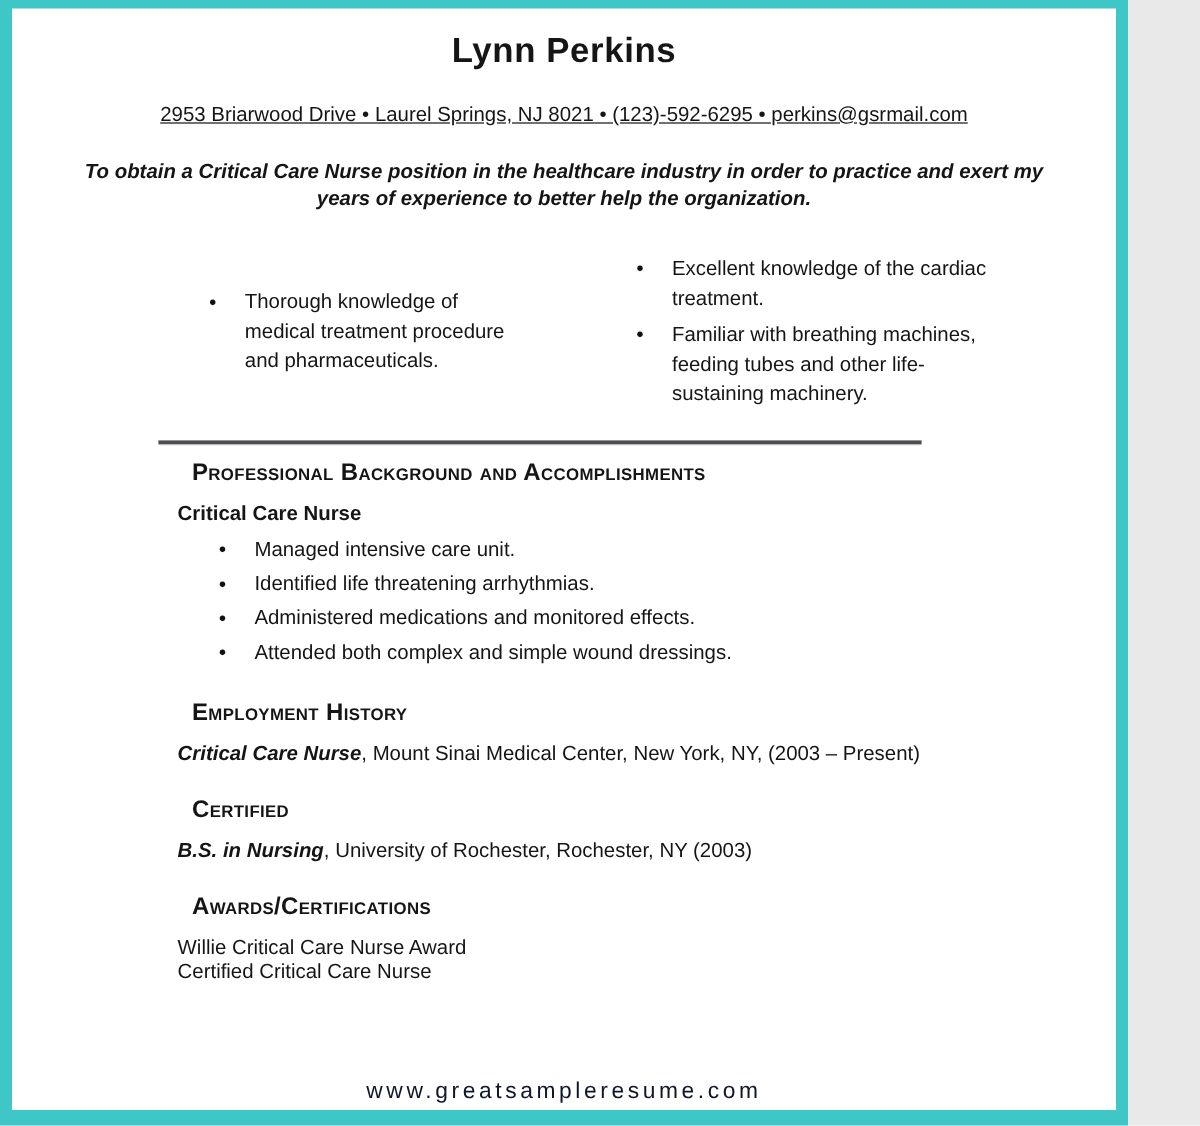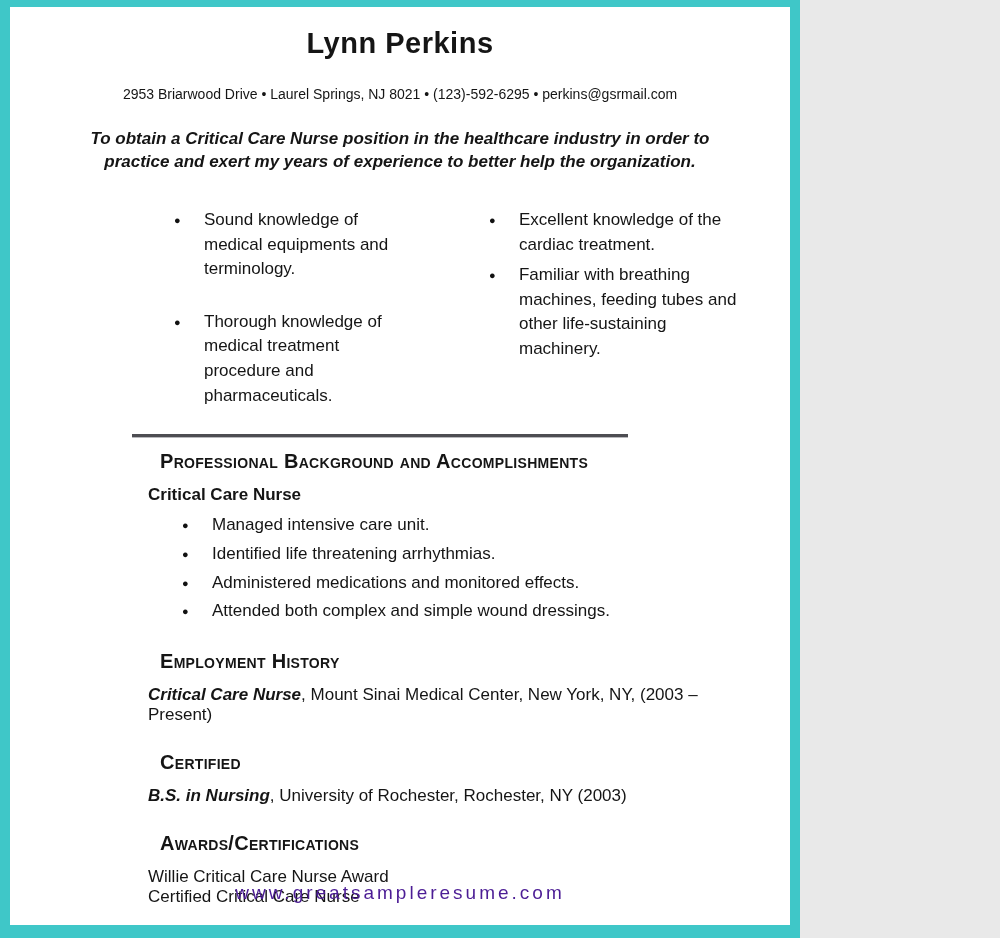--- a/index.html
+++ b/index.html
@@ -3,21 +3,21 @@
 <meta charset="utf-8">
 <style>
   * { box-sizing: border-box; }
   html, body { margin: 0; padding: 0; }
   body {
     font-family: "Liberation Sans", sans-serif;
     color: #151515;
     background: #e9e9e9;
   }
   .frame {
-    width: 800px;
+    width: 940px;
     height: 938px;
     border-top: 7px solid #3fc7c8;
     border-left: 10px solid #3fc7c8;
     border-right: 10px solid #3fc7c8;
     border-bottom: 13px solid #3fc7c8;
     background: #ffffff;
     position: relative;
     overflow: hidden;
   }
   .doc {
@@ -25,22 +25,23 @@
   }
   .person-name {
     text-align: center;
     font-size: 29px;
     font-weight: bold;
     margin: 8px 0 0 0;
     letter-spacing: 0.5px;
   }
   .contact-line {
     text-align: center;
-    font-size: 14px;
+    font-size: 17px;
     margin-top: 26px;
+    text-decoration: underline;
   }
   .objective {
     text-align: center;
     font-style: italic;
     font-weight: bold;
     font-size: 17px;
     line-height: 1.35;
     margin: 26px auto 0 auto;
     max-width: 830px;
   }
@@ -112,42 +113,41 @@
   }
   .mt-section { margin-top: 26px; }
   .award-line {
     font-size: 17px;
     margin-top: 0;
   }
   .watermark {
     position: absolute;
     left: 0;
     right: 0;
-    bottom: 21px;
+    bottom: 4px;
     text-align: center;
-    color: #4c1d95;
+    color: #0f172a;
     font-size: 19px;
     letter-spacing: 3px;
   }
 </style>
 </head>
 <body>
 
 <div class="frame">
   <div class="doc">
 
     <h1 class="person-name">Lynn Perkins</h1>
 
     <div class="contact-line">2953 Briarwood Drive • Laurel Springs, NJ 8021 • (123)-592-6295 • perkins@gsrmail.com</div>
 
     <div class="objective">To obtain a Critical Care Nurse position in the healthcare industry in order to practice and exert my years of experience to better help the organization.</div>
 
     <div class="skills">
       <ul class="skills-left">
-        <li>Sound knowledge of medical equipments and terminology.</li>
         <li class="gap-before">Thorough knowledge of medical treatment procedure and pharmaceuticals.</li>
       </ul>
       <ul class="skills-right">
         <li>Excellent knowledge of the cardiac treatment.</li>
         <li>Familiar with breathing machines, feeding tubes and other life-sustaining machinery.</li>
       </ul>
     </div>
 
     <div class="section-divider"></div>
 

